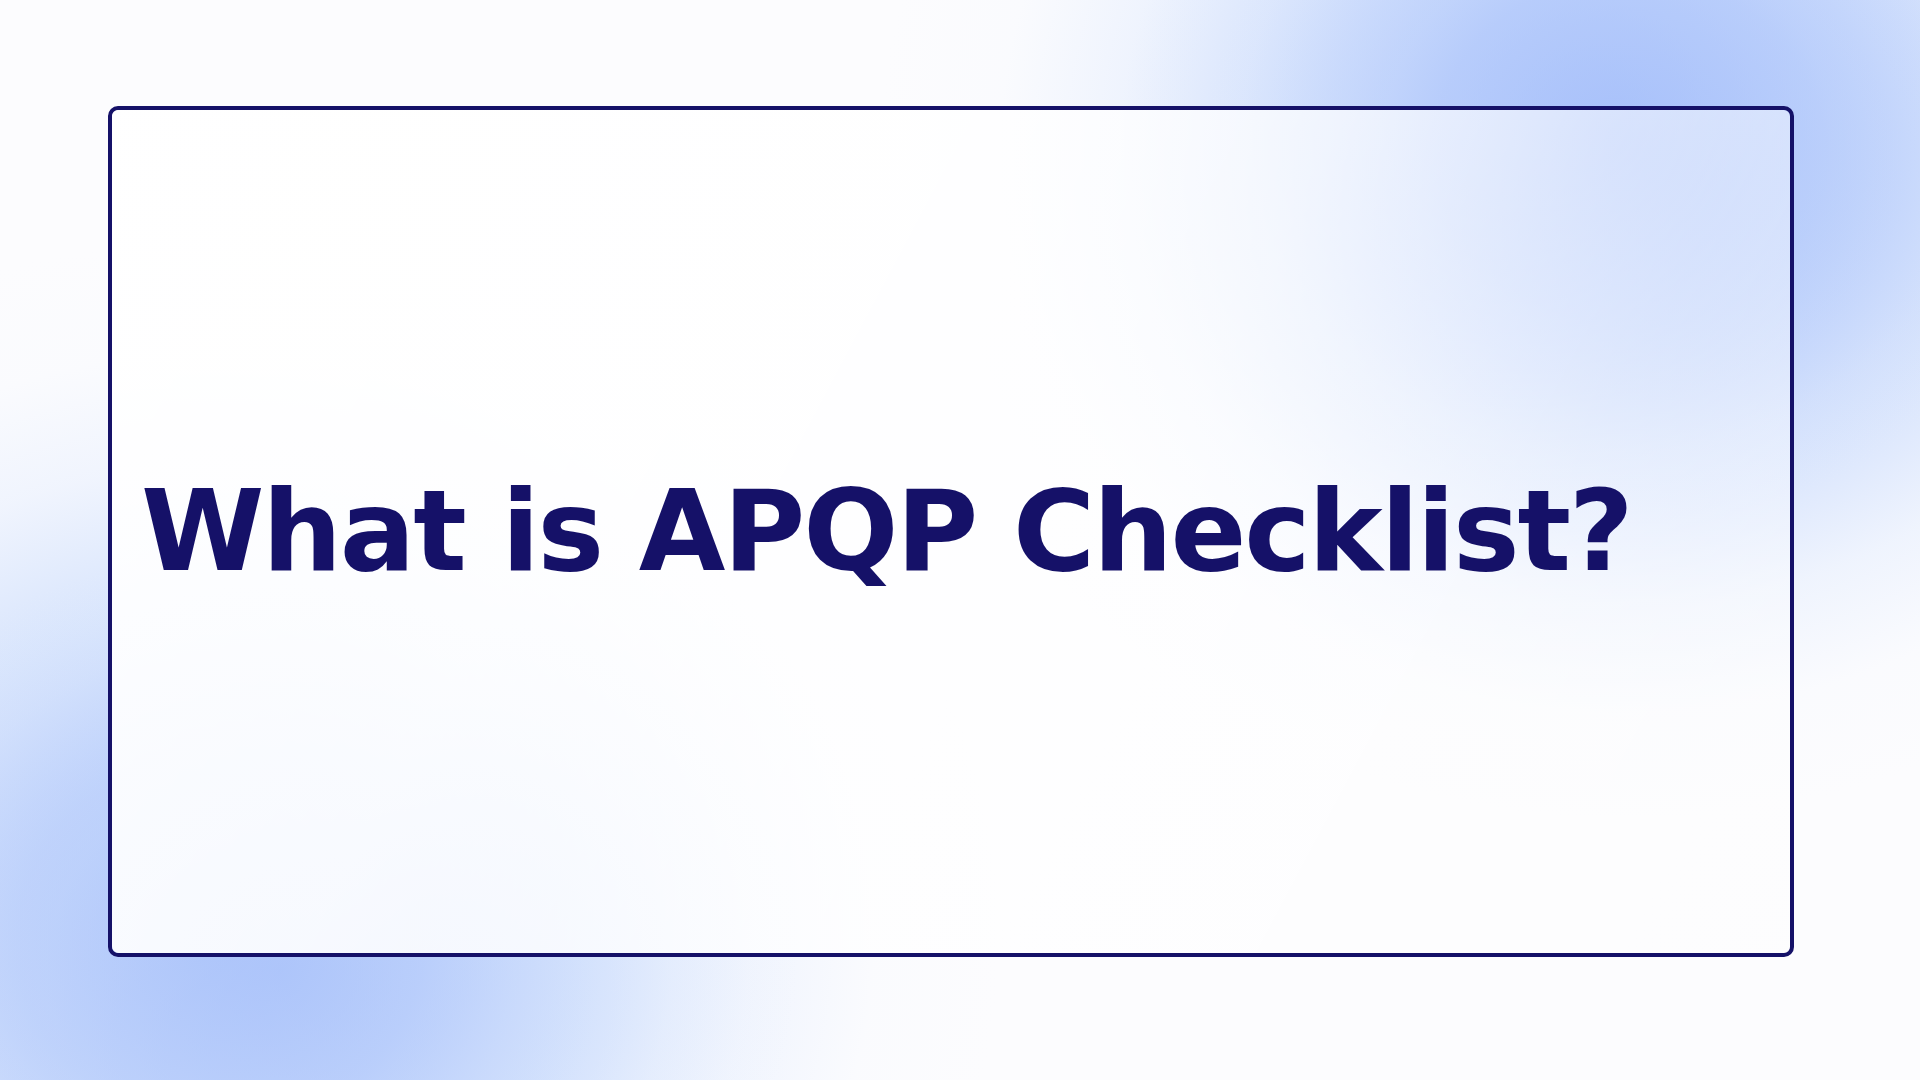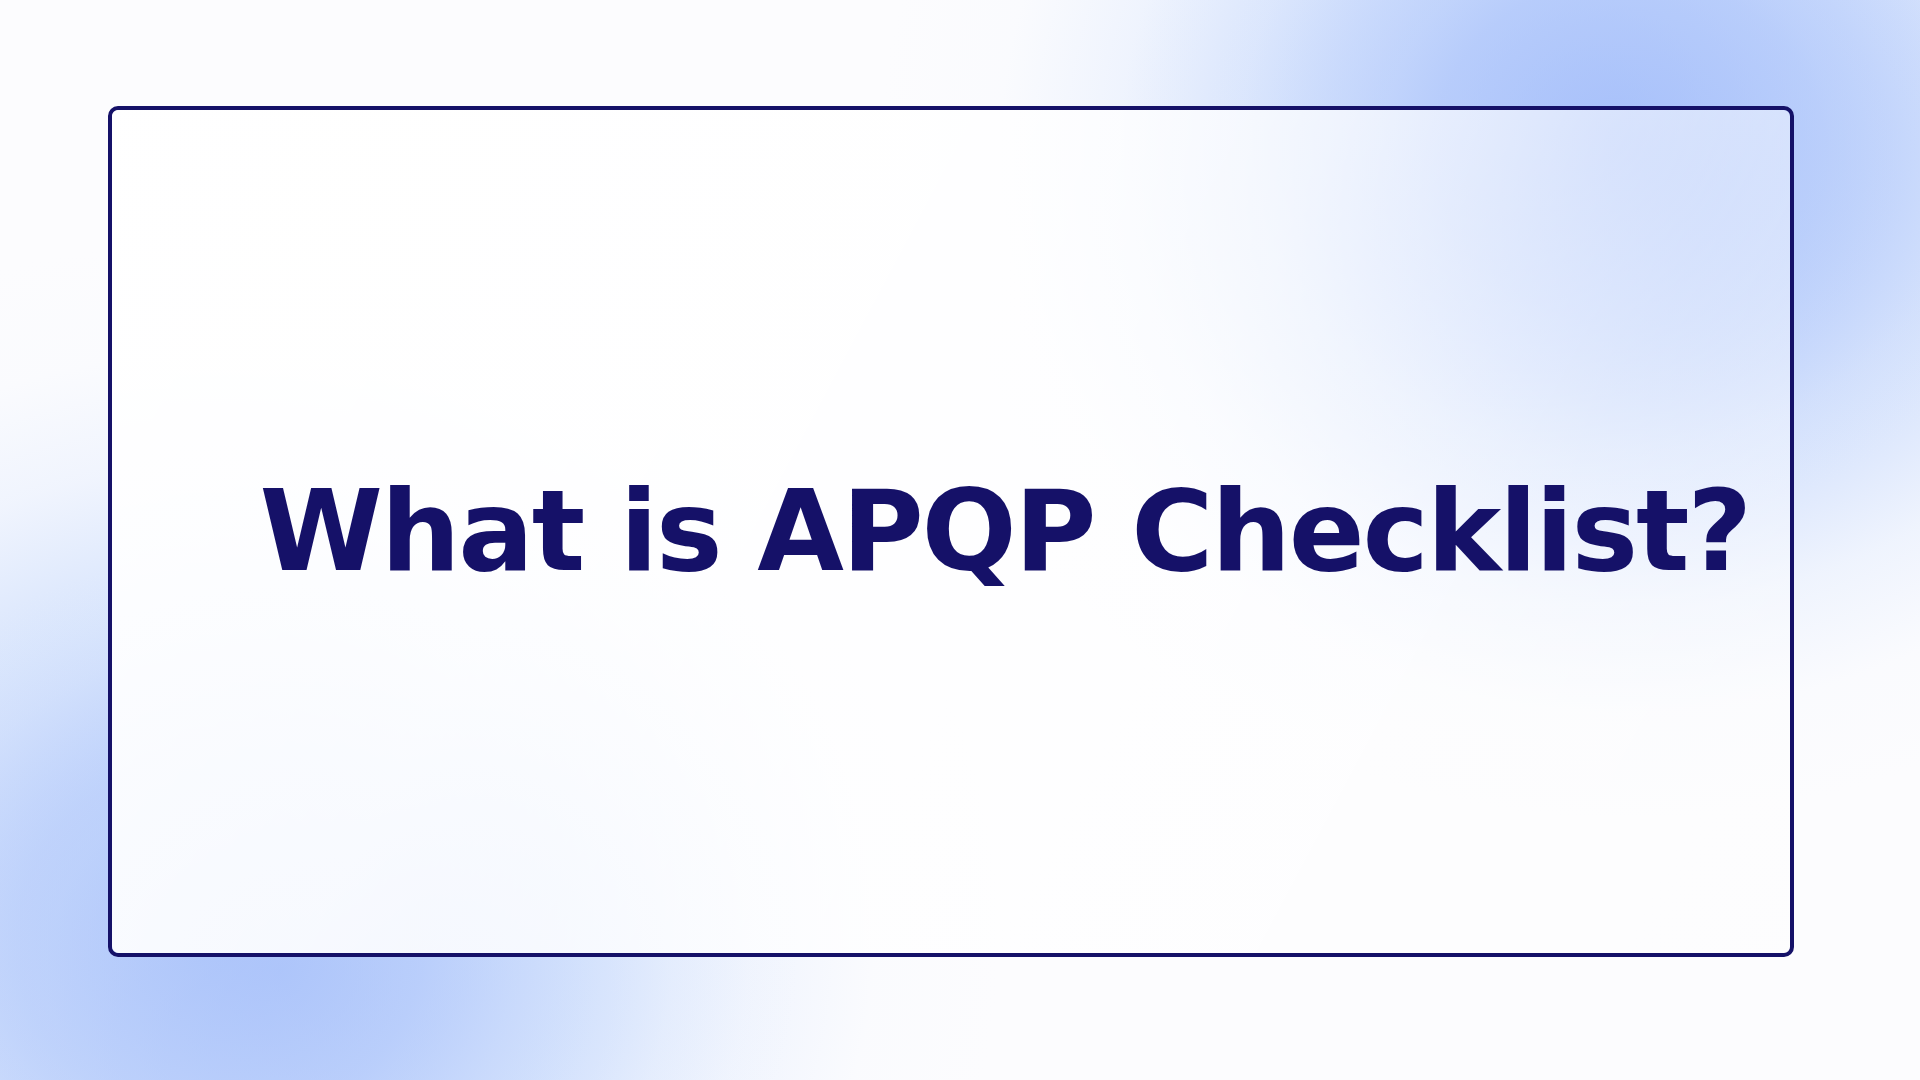--- a/index.html
+++ b/index.html
@@ -115,22 +115,22 @@
                 rgba(255,255,255,0.46) 78%,
                 rgba(255,255,255,0.26) 100%);
     pointer-events: none;
   }
 
   
   #title-block {
     position: relative;
     z-index: 3;
     width: 100%;
-    text-align: right;
-    padding: 0 40px;
+    text-align: left;
+    padding: 0 29px;
     box-sizing: border-box;
   }
 
   #slide-title {
     margin: 0;
     font-family: "DejaVu Sans", sans-serif;
     font-weight: 700;
     font-size: 112px;
     line-height: 1.06;
     letter-spacing: -2.2px;

